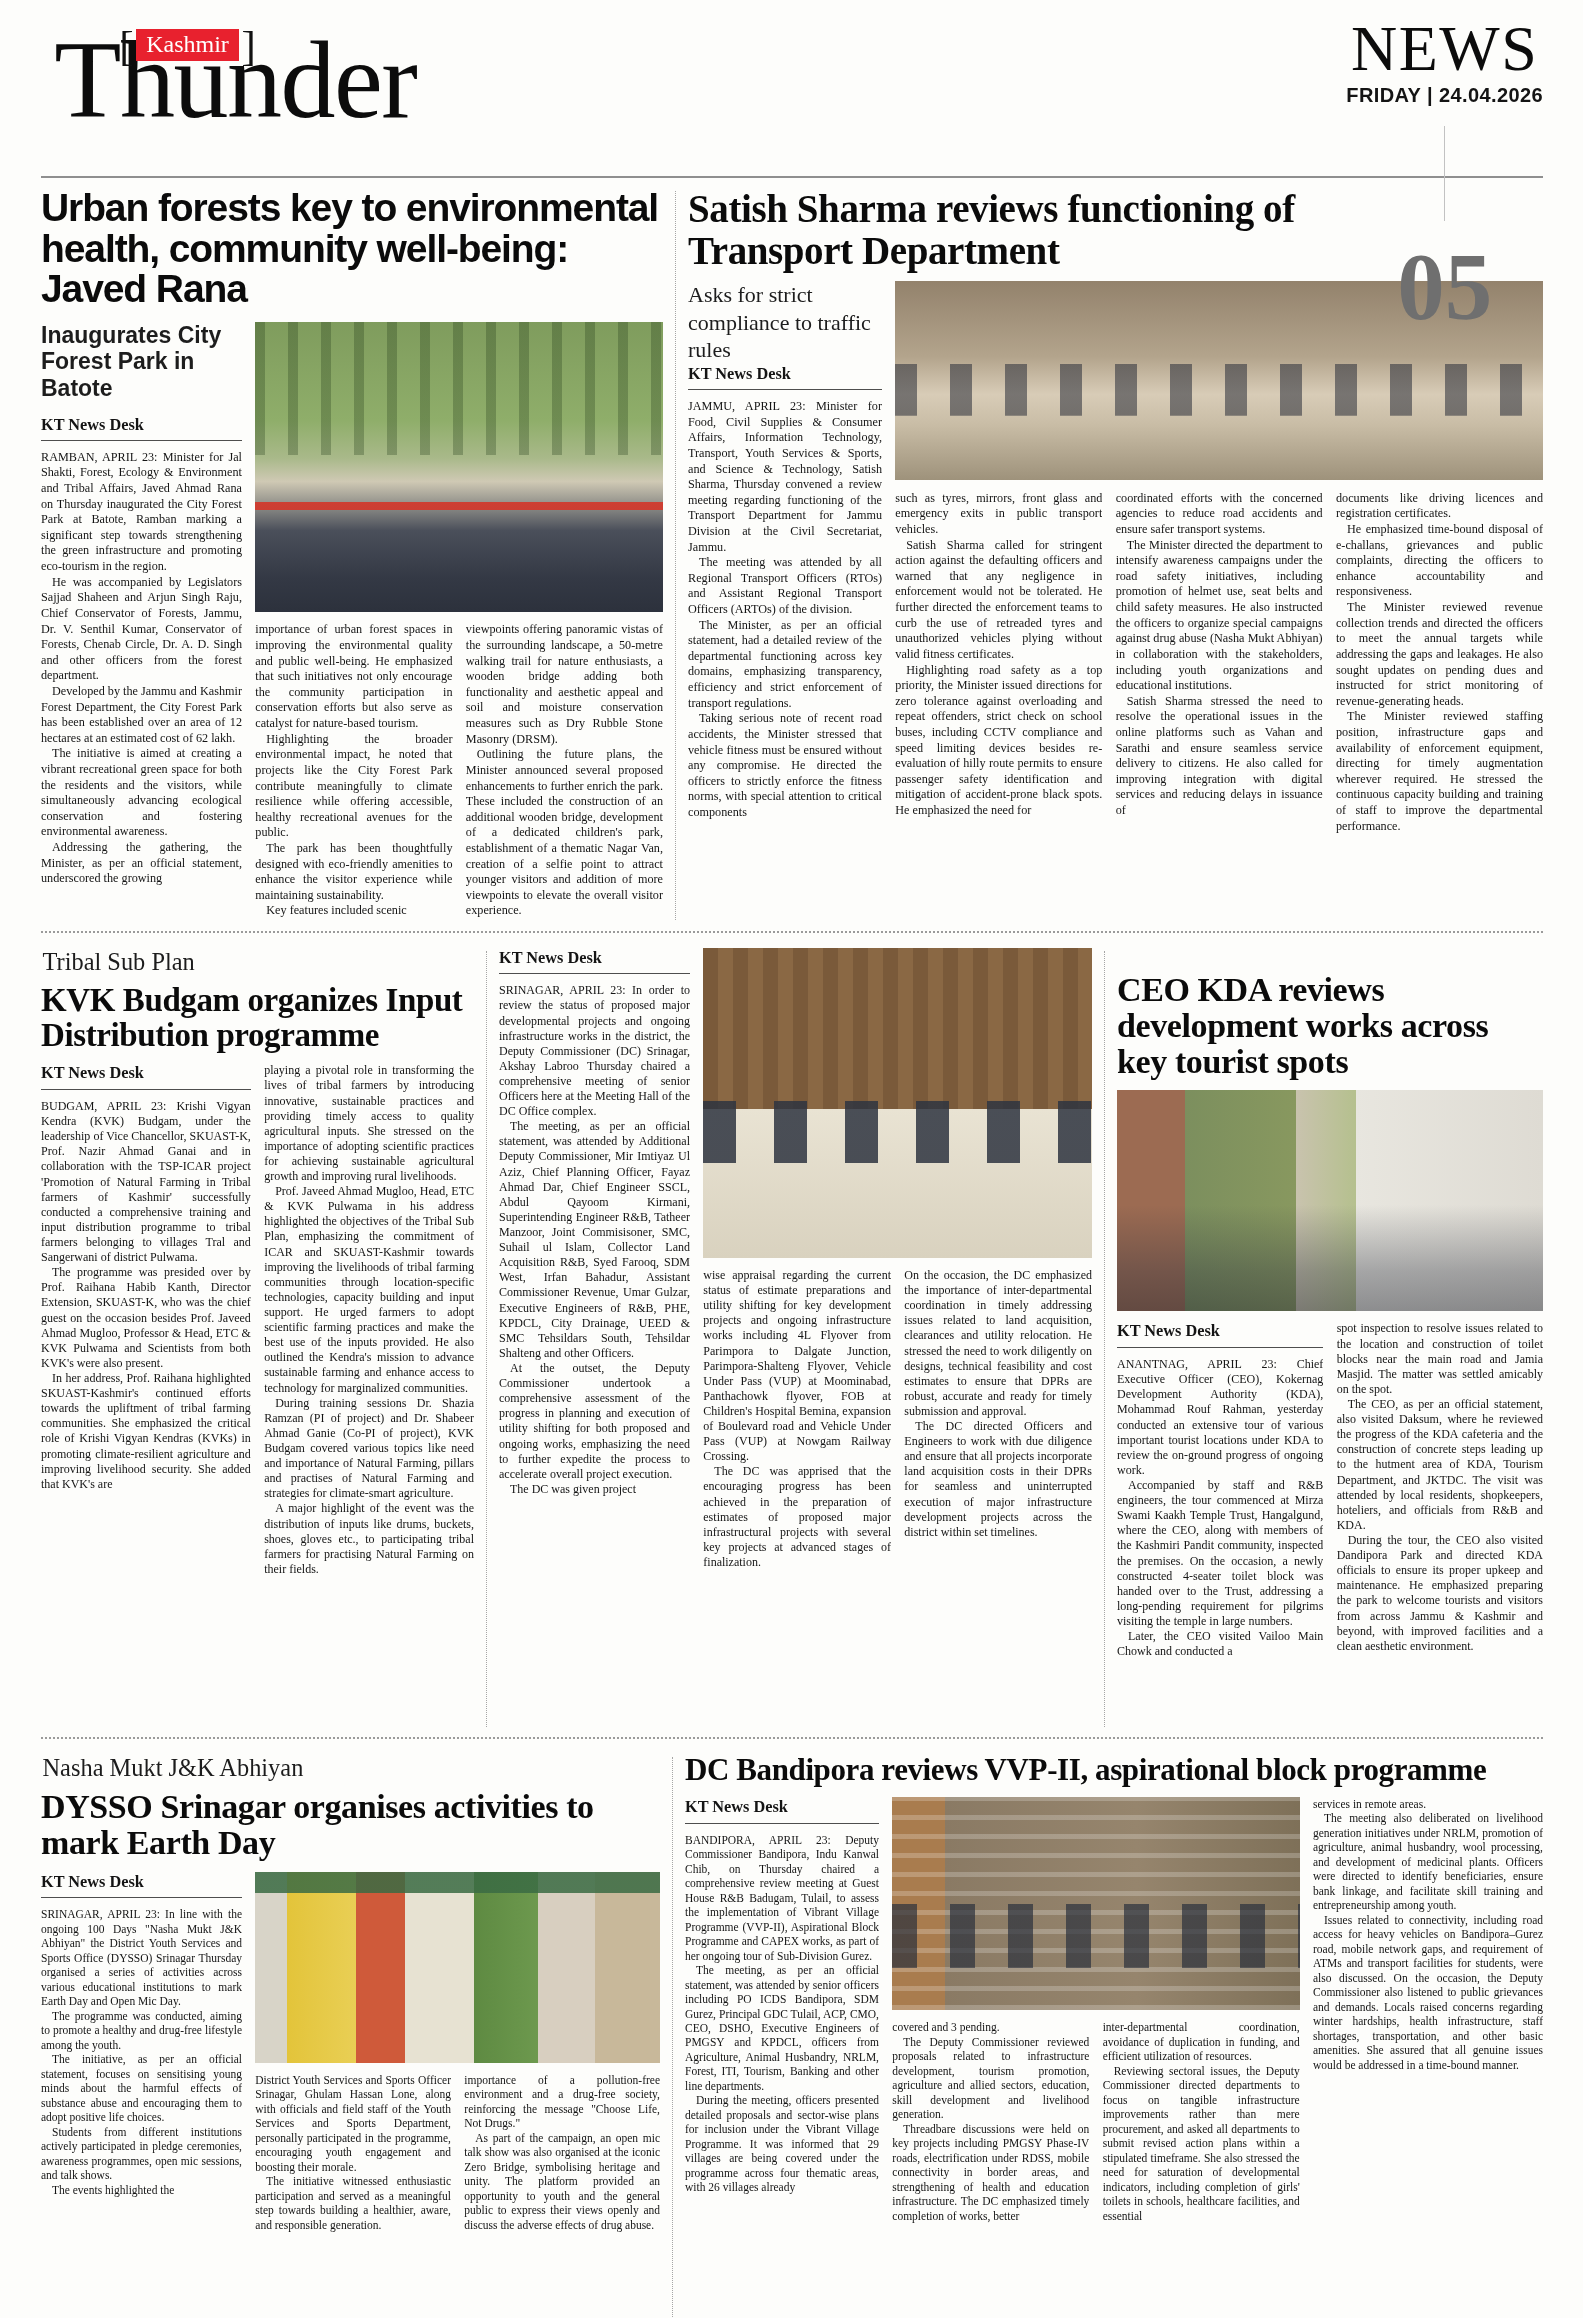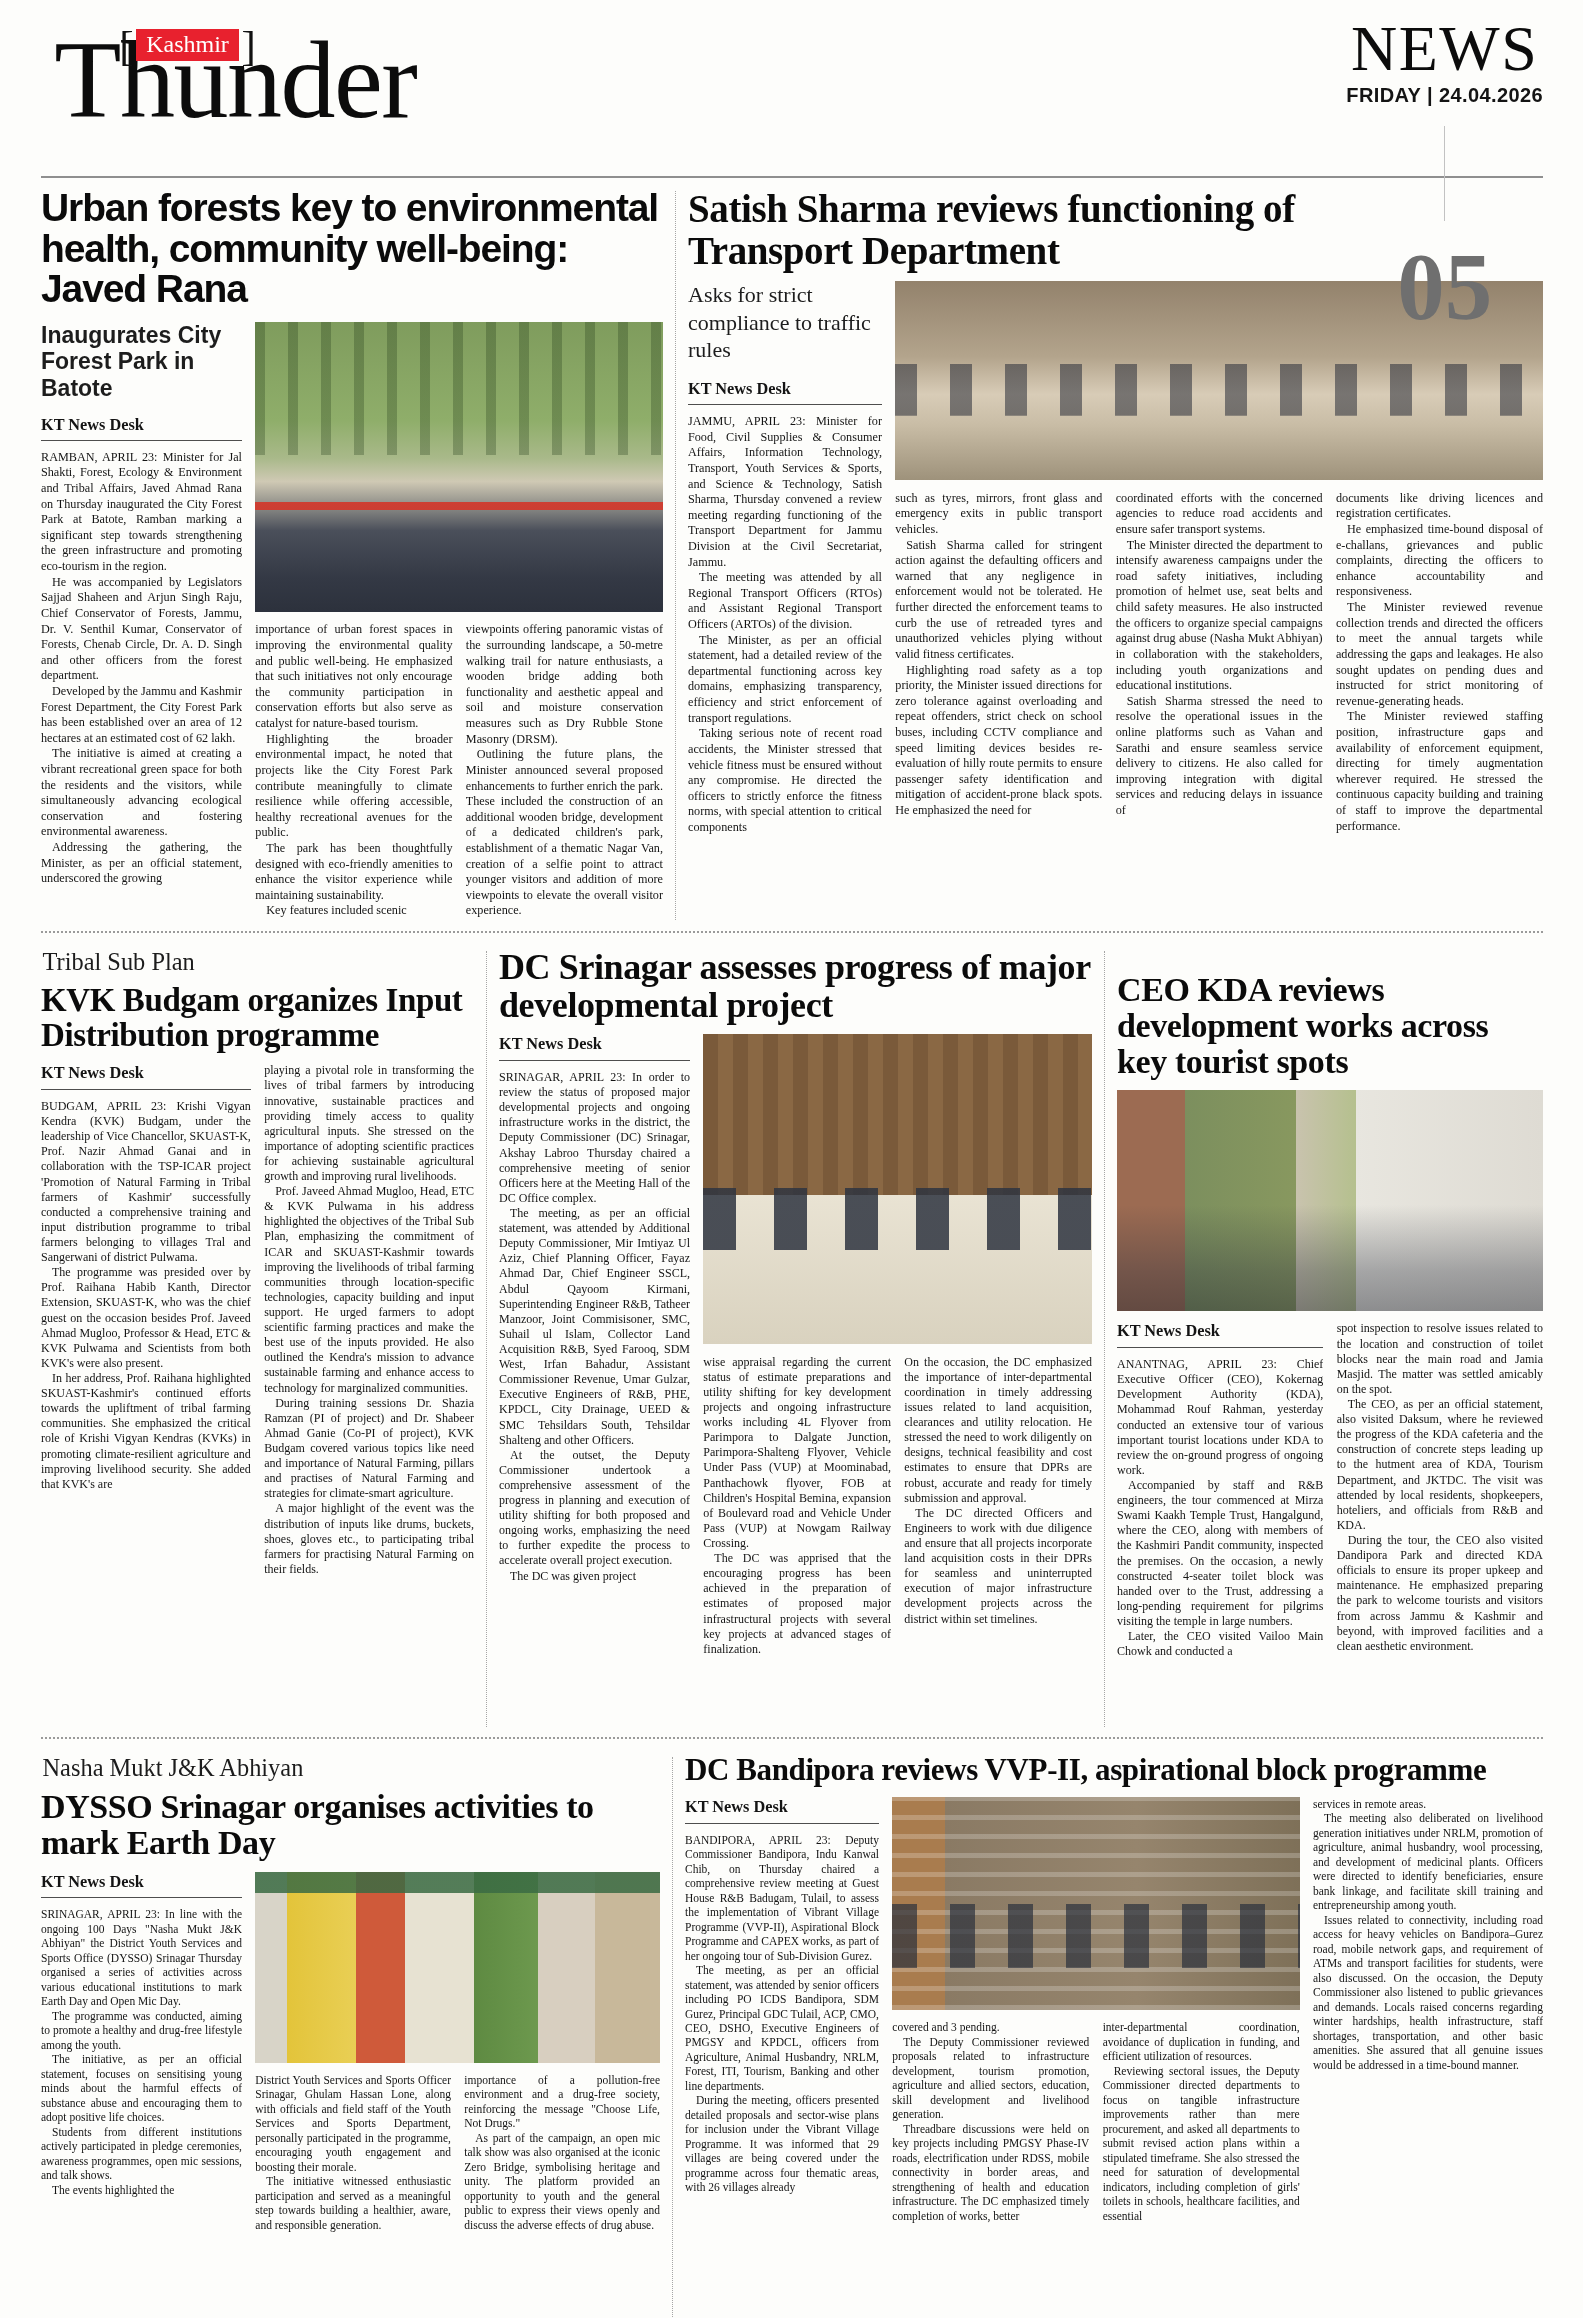--- a/index.html
+++ b/index.html
@@ -29,21 +29,21 @@
   .band3 { height:572px; padding-top:7.4px; }
   .hsep { border-top:2.2px dotted #9a9a9a; margin:7.4px 0; }
   .vsep { border-left:1.5px dotted #a5a5a5; margin:3px 12px; }
   .row { display:flex; gap:13.3px; }
   article { overflow:hidden; }
   .hl-sans { font-family:"Liberation Sans", sans-serif; font-weight:800; font-size:39px; line-height:1.04; letter-spacing:-1.1px; margin:0 0 12px 0; color:#0b0b0b; }
   .hl-serif { font-family:"Liberation Serif", serif; font-weight:700; font-size:39px; line-height:1.06; letter-spacing:-0.4px; margin:0 0 10.4px 0; color:#0b0b0b; }
   .hl-44 { font-size:33px; } .hl-48 { font-size:36px; } .hl-42 { font-size:31px; } .hl-46 { font-size:34px; }
   .kicker { font-size:24.4px; color:#1c1c1c; margin:0 0 7.4px 1.5px; }
   .subhead-sans { font-family:"Liberation Sans", sans-serif; font-weight:600; font-size:23px; line-height:1.15; color:#1d1d1d; margin-bottom:13.3px; }
-  .subhead-serif { font-size:22px; line-height:1.25; color:#1d1d1d; margin-bottom:15px; }
+  .subhead-serif { font-size:22px; line-height:1.25; color:#1d1d1d; }
   .byline { font-weight:700; font-size:16.3px; border-bottom:1.5px solid #4e4e4e; padding-bottom:5.2px; margin-bottom:9px; }
   .textcol { font-size:12.2px; line-height:1.28; text-align:justify; overflow:hidden; }
   .textcol p { margin:0; text-indent:11px; }
   .textcol p:first-child { text-indent:0; }
   .b2 .textcol { font-size:12px; line-height:1.26; }
   .b3 .textcol { font-size:11.5px; line-height:1.26; }
   
   .photo { width:100%; background-color:#b9b2a2; }
   .photo-ribbon { height:290px;
     background-image:
@@ -215,21 +215,20 @@
             <p>Prof. Javeed Ahmad Mugloo, Head, ETC &amp; KVK Pulwama in his address highlighted the objectives of the Tribal Sub Plan, emphasizing the commitment of ICAR and SKUAST-Kashmir towards improving the livelihoods of tribal farming communities through location-specific technologies, capacity building and input support. He urged farmers to adopt scientific farming practices and make the best use of the inputs provided. He also outlined the Kendra's mission to advance sustainable farming and enhance access to technology for marginalized communities.</p>
             <p>During training sessions Dr. Shazia Ramzan (PI of project) and Dr. Shabeer Ahmad Ganie (Co-PI of project), KVK Budgam covered various topics like need and importance of Natural Farming, pillars and practises of Natural Farming and strategies for climate-smart agriculture.</p>
             <p>A major highlight of the event was the distribution of inputs like drums, buckets, shoes, gloves etc., to participating tribal farmers for practising Natural Farming on their fields.</p>
           </div>
       </div>
     </article>
 
     <div class="vsep"></div>
 
     <article class="a4">
-      <h1 class="hl-serif hl-48">DC Srinagar assesses progress of major developmental project</h1>
       <div class="row">
         <div class="w258 textcol">
           <div class="byline">KT News Desk</div>
           <div>
               <p>SRINAGAR, APRIL 23: In order to review the status of proposed major developmental projects and ongoing infrastructure works in the district, the Deputy Commissioner (DC) Srinagar, Akshay Labroo Thursday chaired a comprehensive meeting of senior Officers here at the Meeting Hall of the DC Office complex.</p>
               <p>The meeting, as per an official statement, was attended by Additional Deputy Commissioner, Mir Imtiyaz Ul Aziz, Chief Planning Officer, Fayaz Ahmad Dar, Chief Engineer SSCL, Abdul Qayoom Kirmani, Superintending Engineer R&amp;B, Tatheer Manzoor, Joint Commisisoner, SMC, Suhail ul Islam, Collector Land Acquisition R&amp;B, Syed Farooq, SDM West, Irfan Bahadur, Assistant Commissioner Revenue, Umar Gulzar, Executive Engineers of R&amp;B, PHE, KPDCL, City Drainage, UEED &amp; SMC Tehsildars South, Tehsildar Shalteng and other Officers.</p>
               <p>At the outset, the Deputy Commissioner undertook a comprehensive assessment of the progress in planning and execution of utility shifting for both proposed and ongoing works, emphasizing the need to further expedite the process to accelerate overall project execution.</p>
               <p>The DC was given project</p>
             </div>
         </div>

